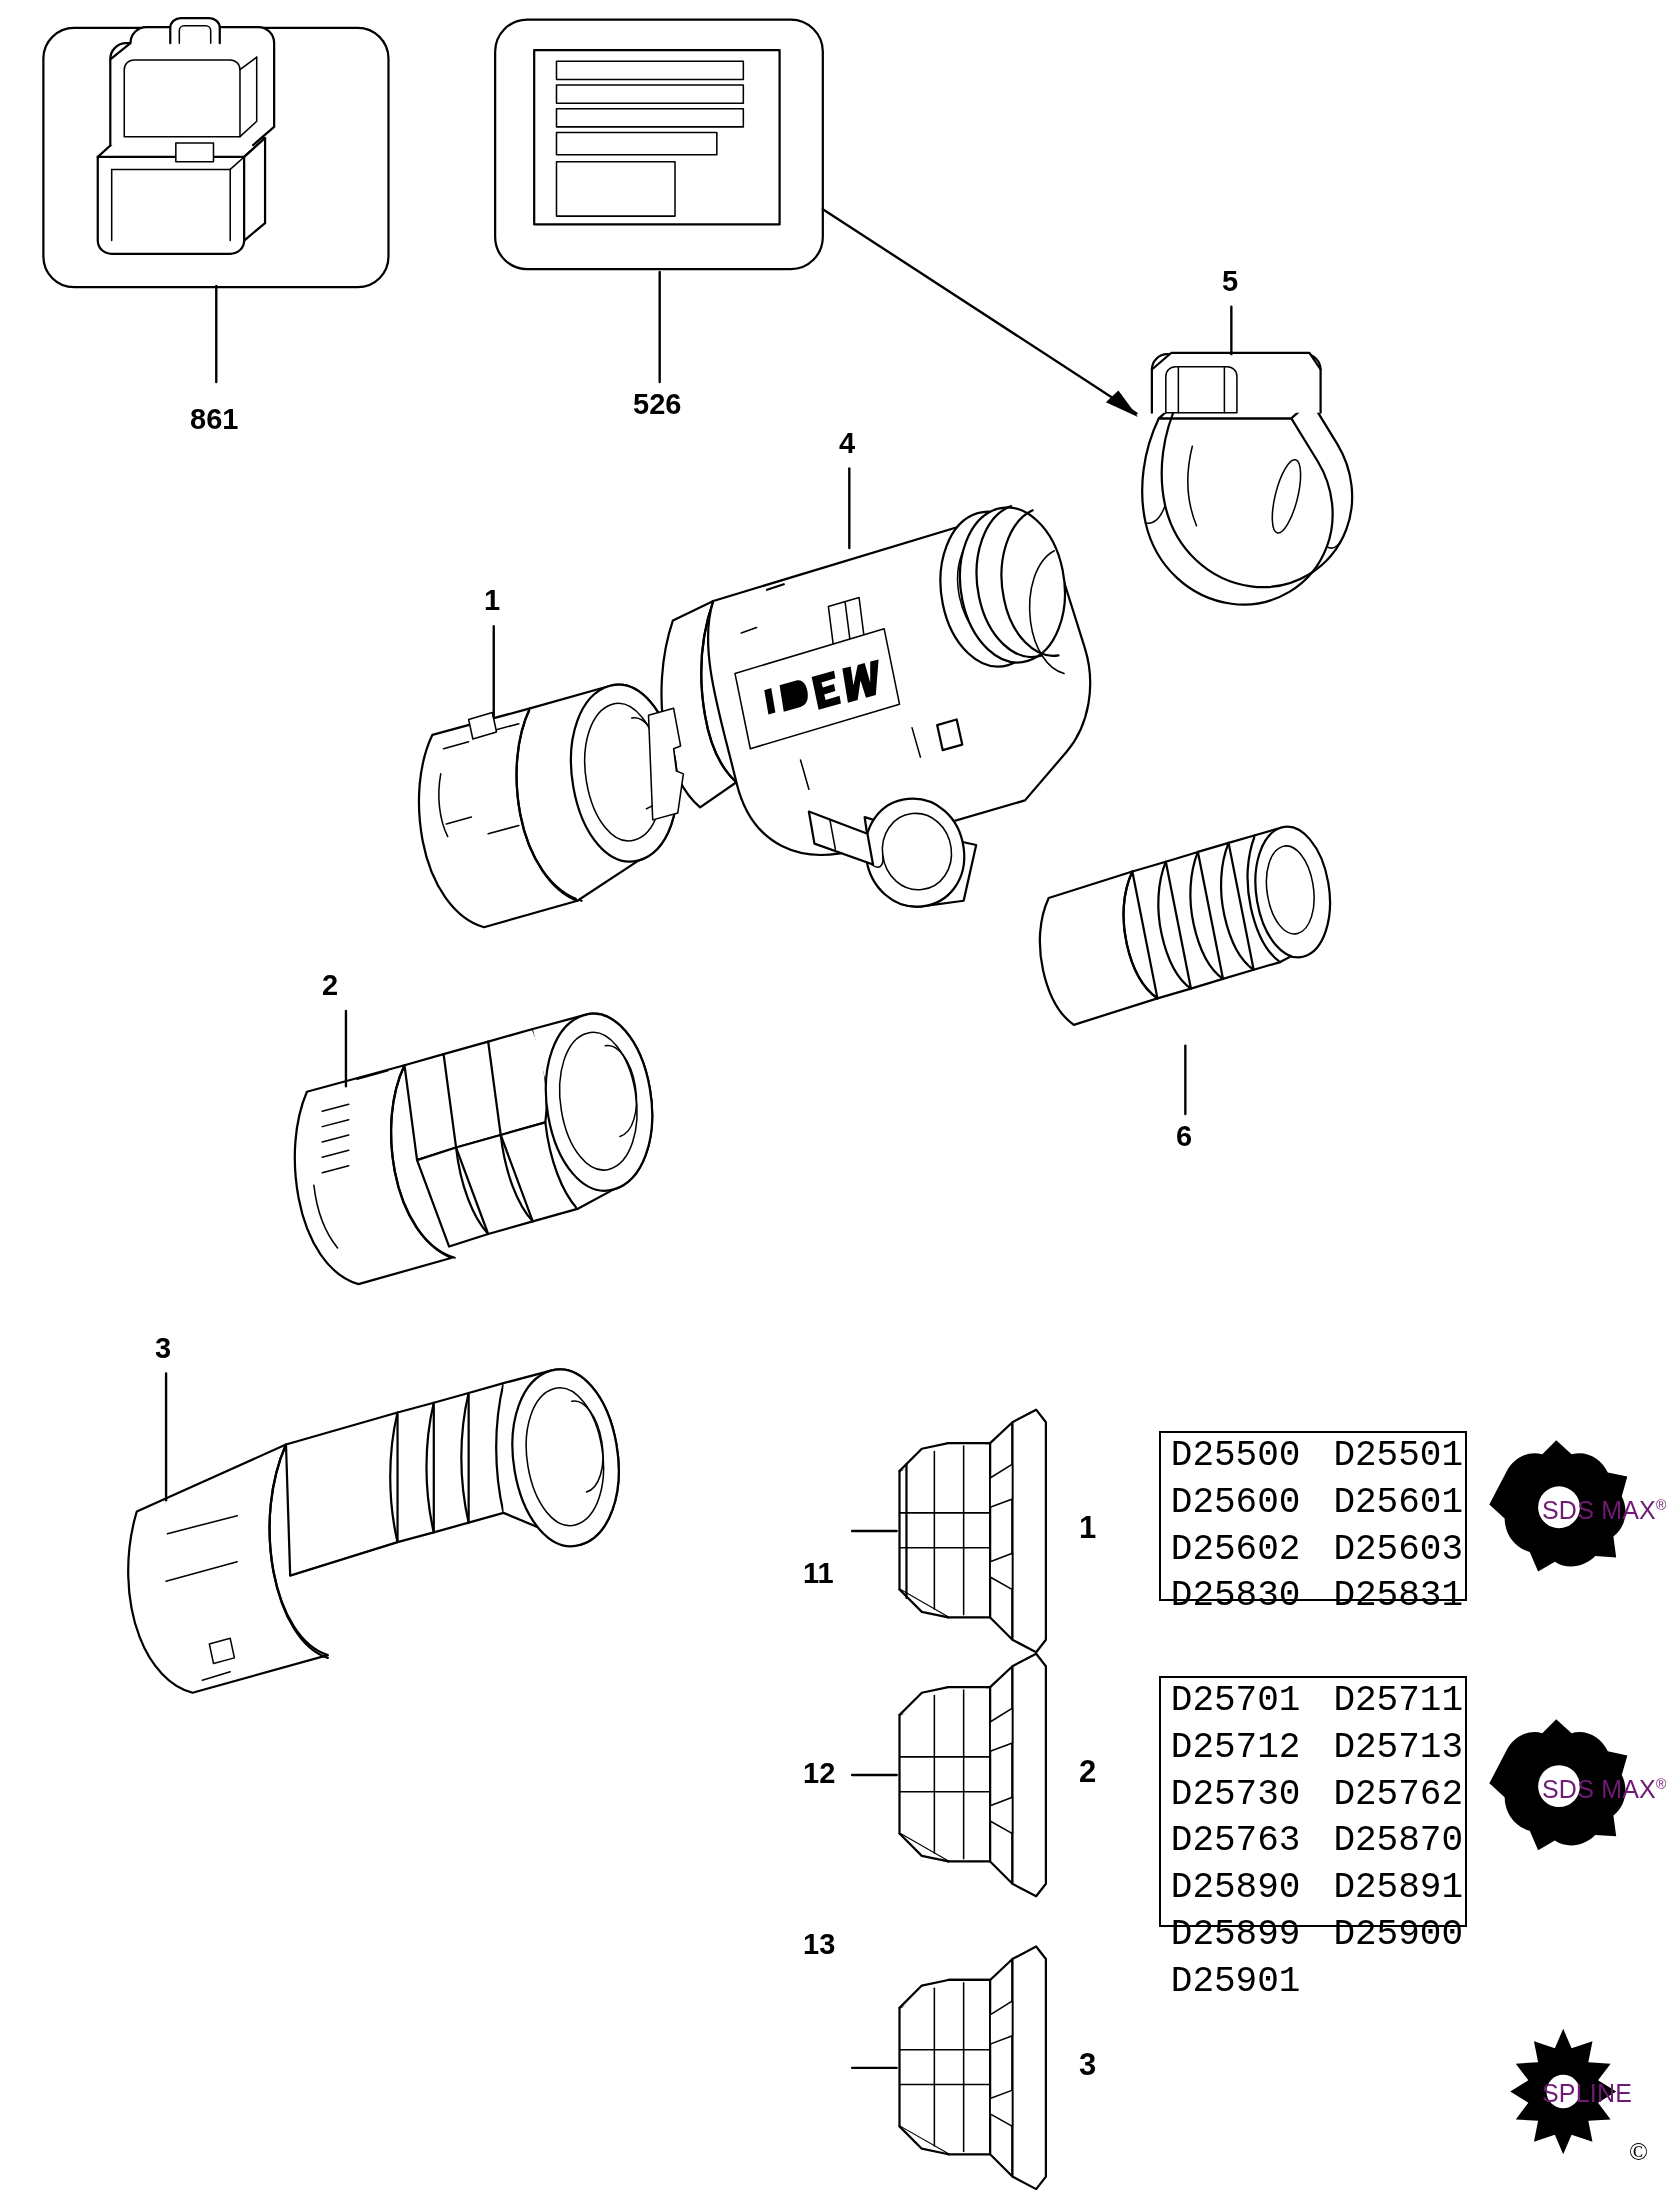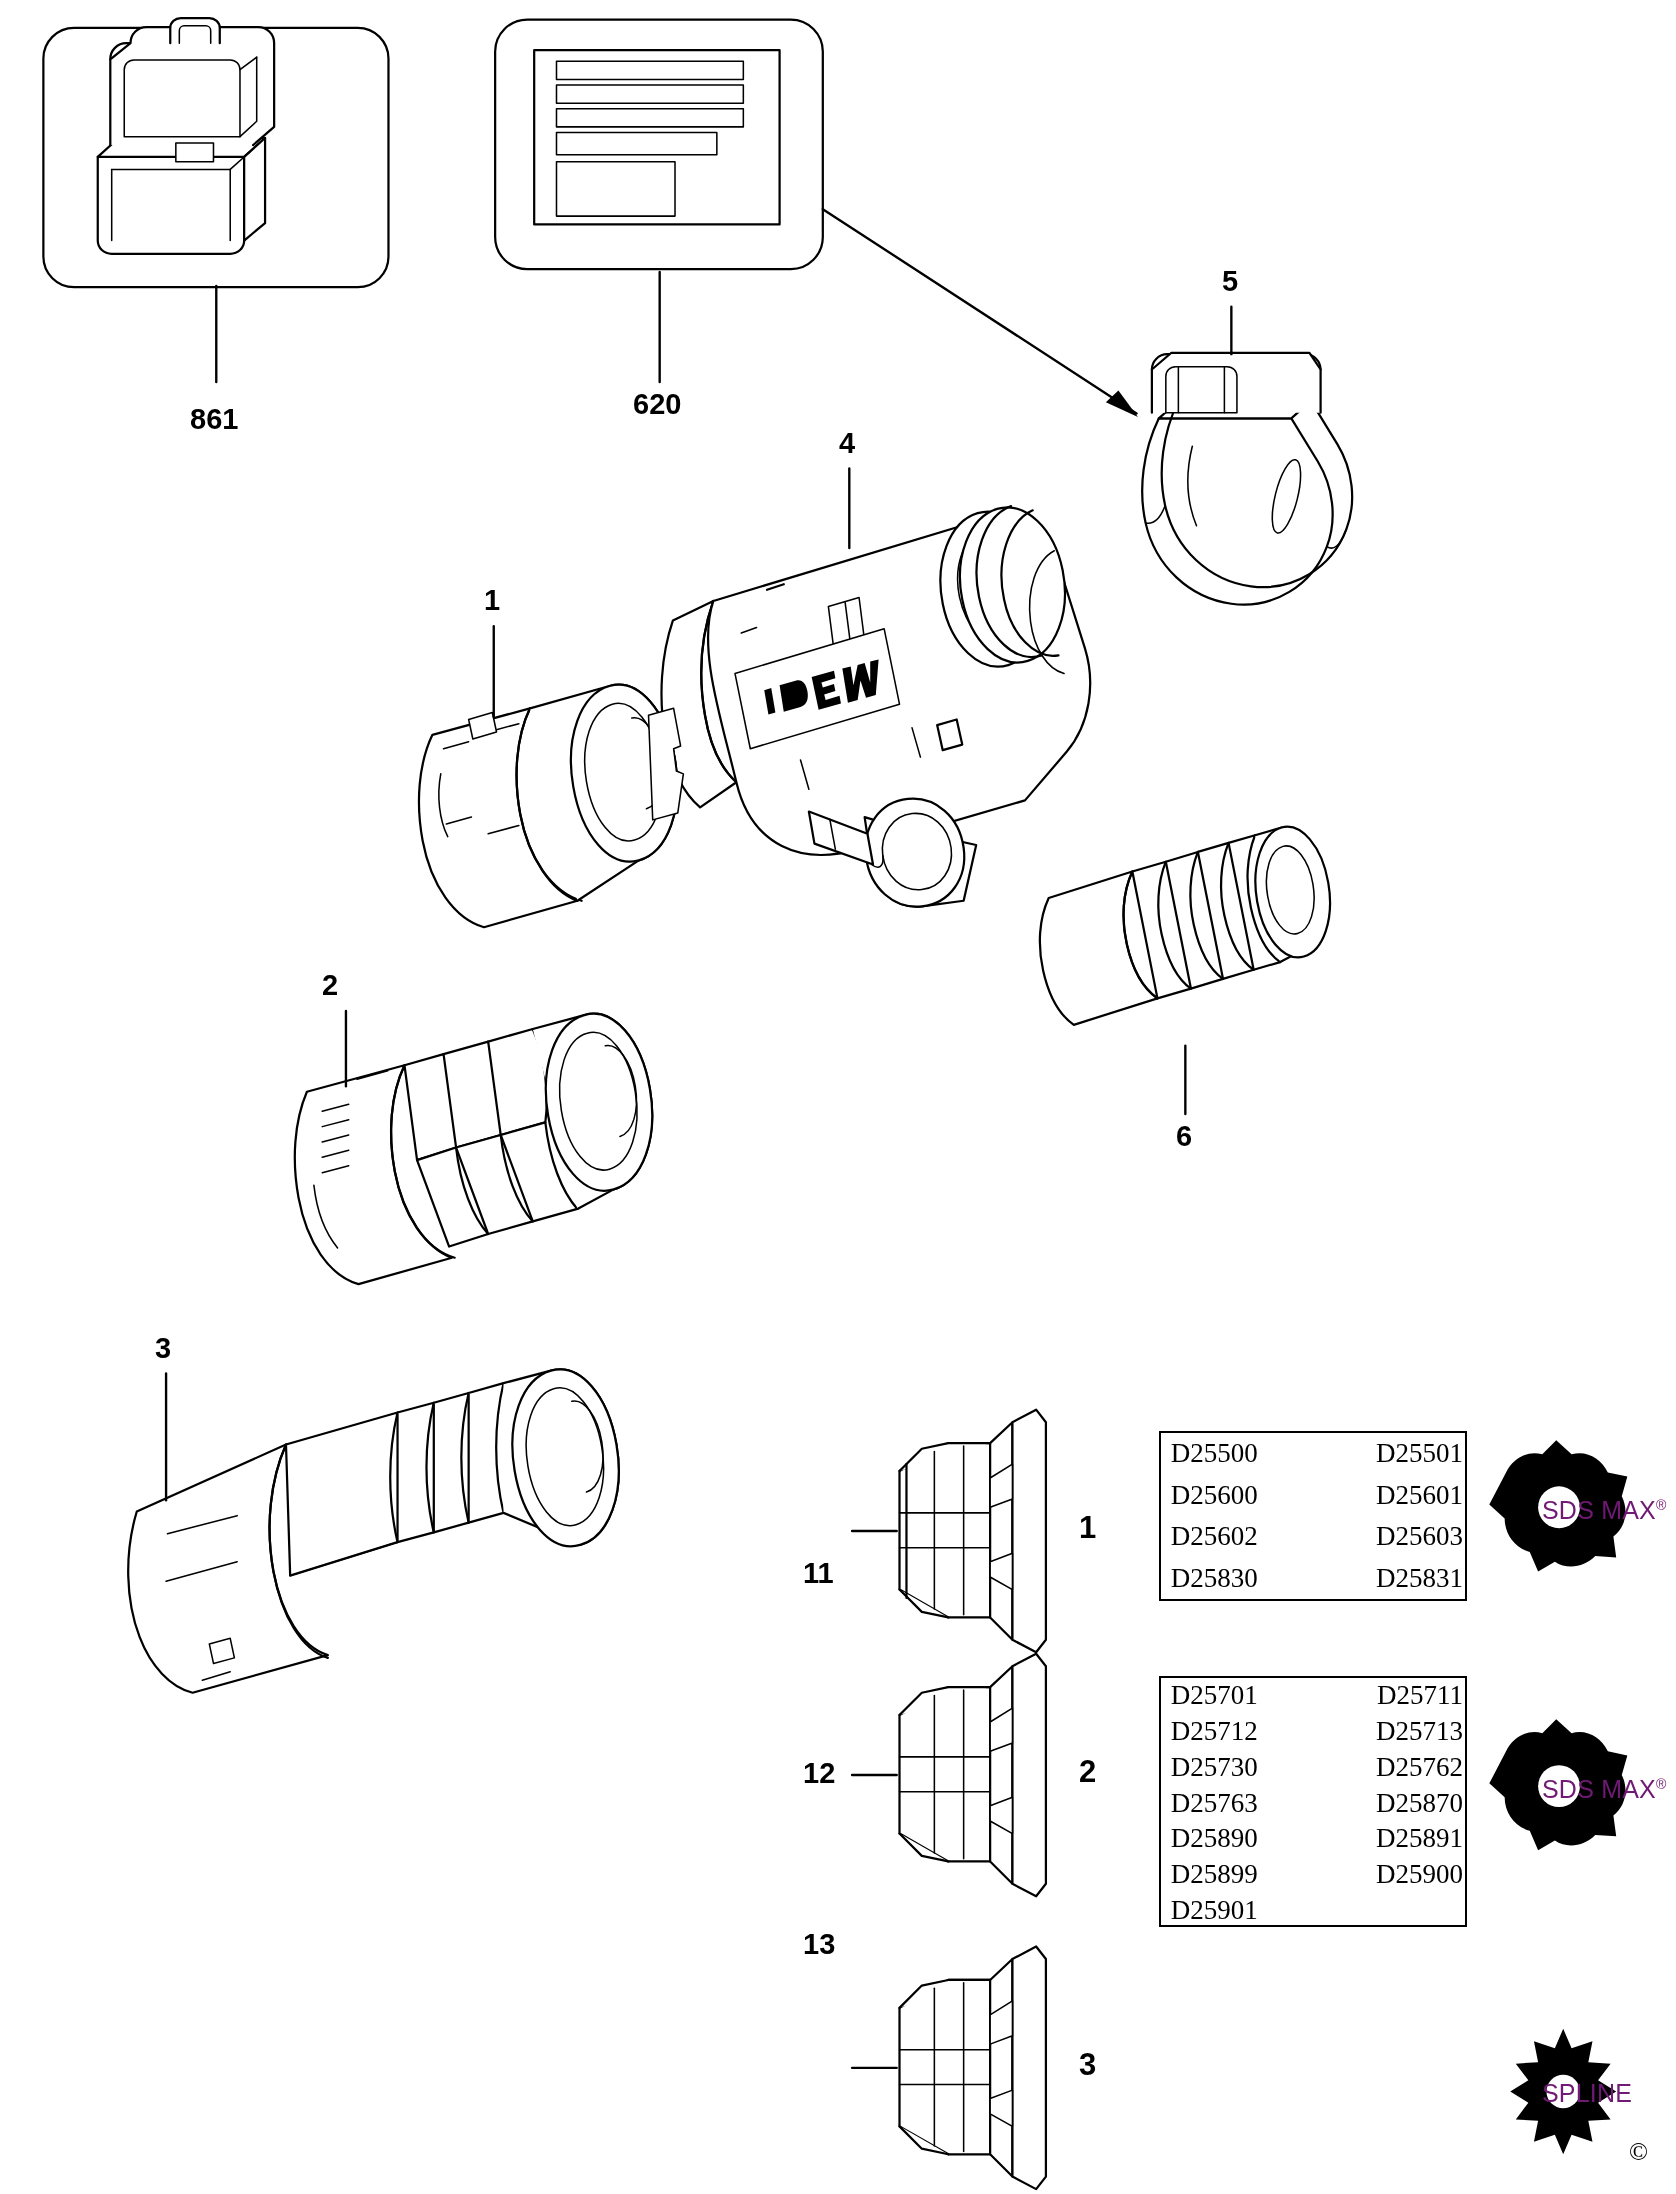--- a/index.html
+++ b/index.html
@@ -43,22 +43,22 @@
     border: 2.1px solid #000;
     background: #fff;
     box-sizing: border-box;
   }
   .tbl table {
     border-collapse: collapse;
     width: 100%;
     height: 100%;
   }
   .tbl td {
-    font-family: Liberation Serif, serif;
-    font-size: 27px;
+    font-family: Liberation Mono, monospace;
+    font-size: 36px;
     font-weight: 400;
     color: #000;
     padding: 1.4px 9.8px 1.4px 9.8px;
     white-space: nowrap;
     line-height: 1.22;
   }
   .tbl td.c2 { text-align: right; padding-right: 2px;}
   .badge-text {
     position: absolute;
     font-family: "Liberation Sans", sans-serif;
@@ -349,21 +349,21 @@
         L2136 2558 Z"></path>
       <circle cx="2236" cy="2562" r="30" fill="#fff"></circle>
     </g>
     <g>
       <path class="blk" d="M2242 2910 L2254 2938 L2284 2928 L2278 2958 L2310 2960 L2292 2984 L2318 3000 L2292 3016 L2310 3040 L2278 3042 L2284 3072 L2254 3062 L2242 3090 L2230 3062 L2200 3072 L2206 3042 L2174 3040 L2192 3016 L2166 3000 L2192 2984 L2174 2960 L2206 2958 L2200 2928 L2230 2938 Z"></path>
       <circle cx="2242" cy="3000" r="24" fill="#fff"></circle>
     </g>
   </svg>
 
   <div class="lbl" style="left:190px; top:388px;margin-top:15px;">861</div>
-  <div class="lbl" style="left:633px; top:388px;">620</div>
+  <div class="lbl" style="left:633px; top:388px;">526</div>
   <div class="lbl" style="left:1222px; top:265px;">5</div>
   <div class="lbl" style="left:839px; top:427px;">4</div>
   <div class="lbl" style="left:484px; top:584px;">1</div>
   <div class="lbl" style="left:322px; top:969px;">2</div>
   <div class="lbl" style="left:1176px; top:1120px;">6</div>
   <div class="lbl" style="left:155px; top:1332px;">3</div>
 
   <div class="lbl" style="left:803px; top:1513px;margin-top:44px;">11</div>
   <div class="lbl" style="left:803px; top:1757px;">12</div>
   <div class="lbl" style="left:803px; top:1928px;">13</div>

